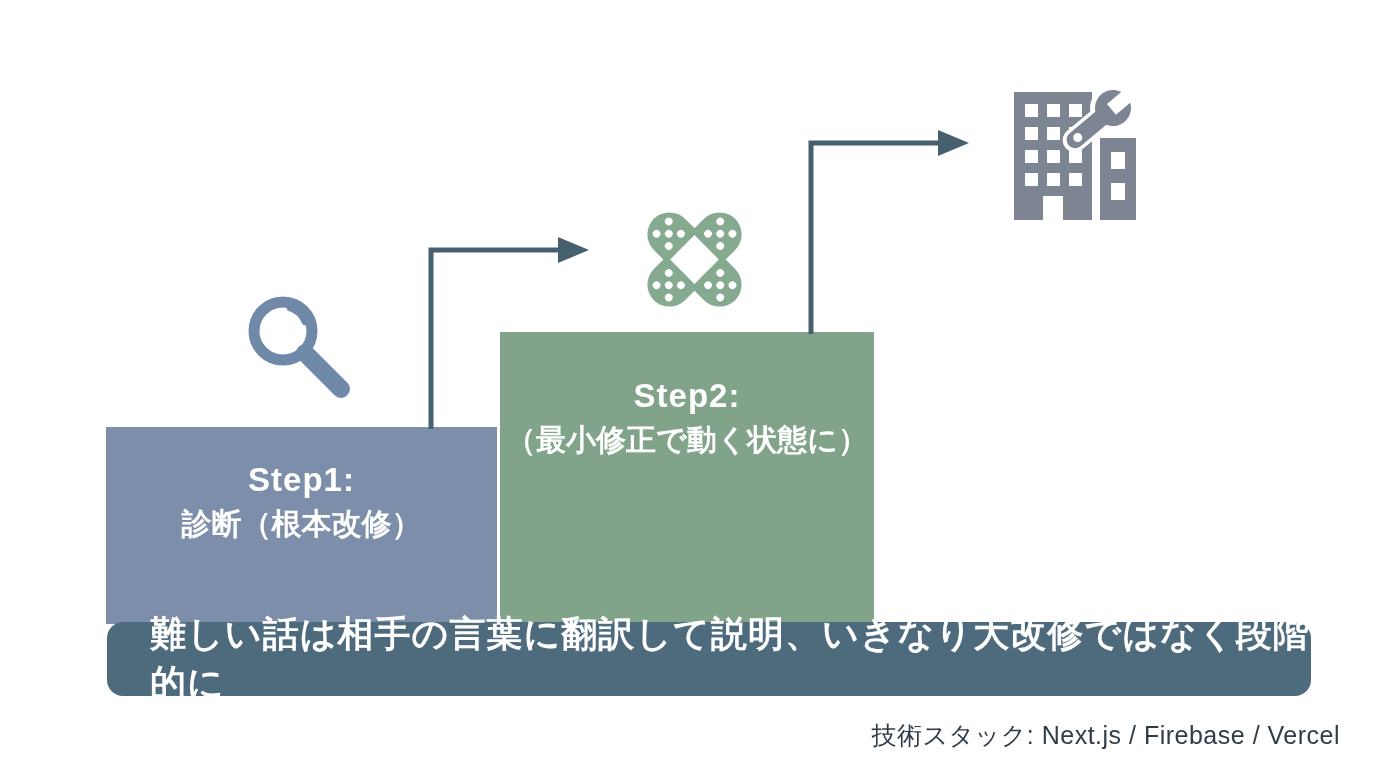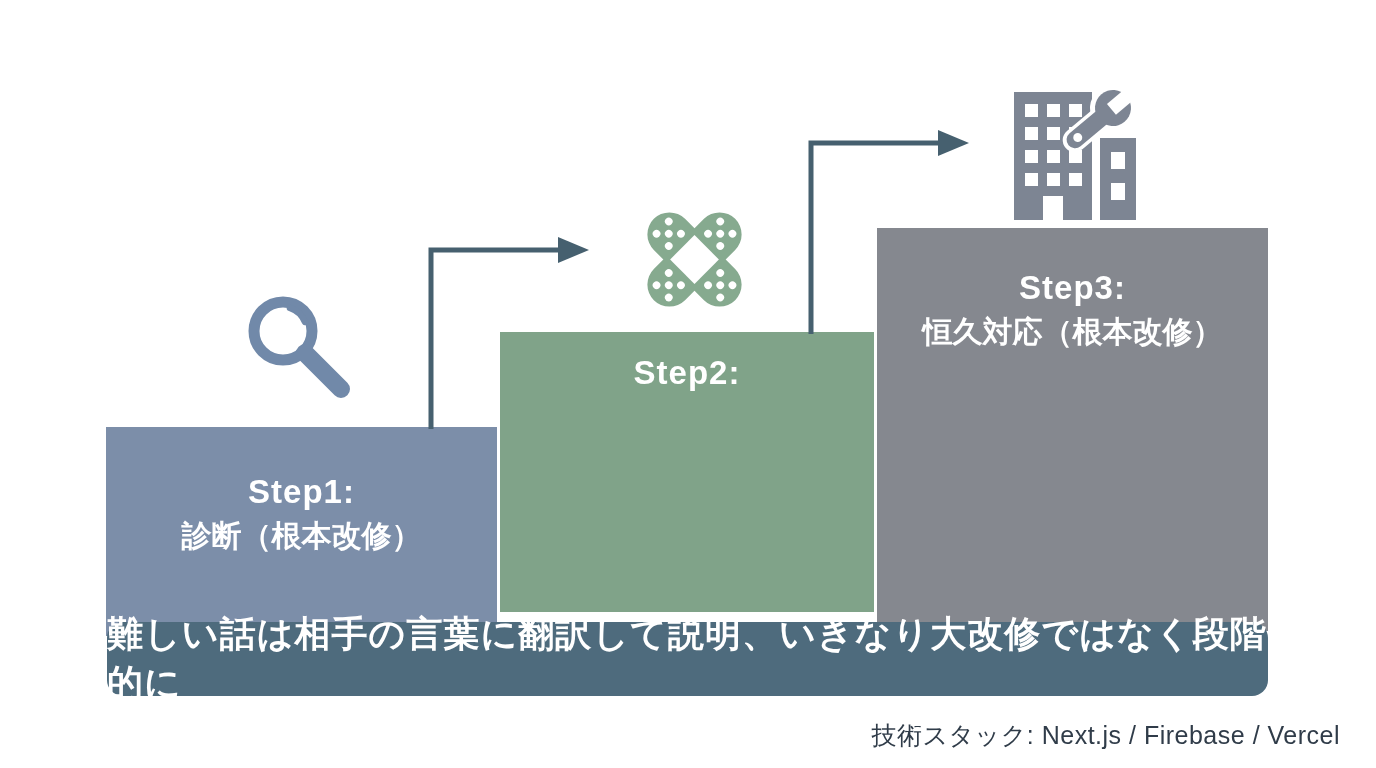--- a/index.html
+++ b/index.html
@@ -5,41 +5,41 @@
   html,body{margin:0;padding:0;}
   body{
     width:1376px;height:768px;position:relative;overflow:hidden;
     background:#ffffff;
     font-family:"Liberation Sans","DejaVu Sans",sans-serif;
   }
   .stage{position:absolute;inset:0;}
 
   
   .block{position:absolute;z-index:1;text-align:center;color:#ffffff;}
-  .block-step1{left:106px;top:427px;width:391px;height:166px;background:#7C8EA9;padding-top:43px;}
-  .block-step2{left:500px;top:332px;width:374px;height:261px;background:#80A389;padding-top:19px;}
+  .block-step1{left:106px;top:427px;width:391px;height:166px;background:#7C8EA9;padding-top:31px;}
+  .block-step2{left:500px;top:332px;width:374px;height:261px;background:#80A389;padding-top:42px;}
   .block-step3{left:877px;top:228px;width:391px;height:365px;background:#85888F;padding-top:38px;}
   .step-title{font-size:33px;font-weight:bold;line-height:44px;letter-spacing:1px;}
   .step-line{font-size:30px;font-weight:bold;line-height:44px;}
 
   
   .icon-wrap{position:absolute;z-index:3;}
   .icon-magnifier{left:246px;top:292px;width:116px;height:116px;}
   .icon-bandage{left:637px;top:202px;width:115px;height:115px;}
   .icon-building{left:1012px;top:80px;width:130px;height:140px;}
   .icon-wrap svg{display:block;width:100%;height:100%;}
 
   
   .arrows{position:absolute;left:0;top:0;z-index:2;pointer-events:none;}
 
   
   .banner{
     position:absolute;left:107px;top:622px;width:1161px;height:74px;z-index:1;
     background:#4E6B7D;border-radius:16px;
-    display:flex;align-items:center;
+    display:flex;align-items:center;padding-left:43px;
   }
   .banner-text{color:#ffffff;font-size:36px;font-weight:bold;letter-spacing:1px;}
 
   
   .footer{
     position:absolute;right:36px;top:719px;z-index:1;
     color:#303C49;font-size:25px;letter-spacing:0.5px;margin-left:20px;
   }
 </style>
 </head>
@@ -58,26 +58,23 @@
     </g>
   </svg>
 
   <div class="block block-step1">
     <div class="step-title">Step1:</div>
     <div class="step-line">診断（根本改修）</div>
   </div>
 
   <div class="block block-step2">
     <div class="step-title">Step2:</div>
+    <div class="step-line">（最小修正で動く状態に）</div>
   </div>
 
-  <div class="block block-step3">
-    <div class="step-title">Step3:</div>
-    <div class="step-line">恒久対応（根本改修）</div>
-  </div>
 
   <div class="icon-wrap icon-magnifier">
     <svg viewBox="0 0 116 116">
       <circle cx="37" cy="39" r="29" fill="none" stroke="#7189A9" stroke-width="11"></circle>
       <path d="M 44 16 A 25 25 0 0 1 59 30" fill="none" stroke="#7189A9" stroke-width="6.5" stroke-linecap="round"></path>
       <line x1="59" y1="61" x2="95" y2="97" stroke="#7189A9" stroke-width="18" stroke-linecap="round"></line>
     </svg>
   </div>
 
   <div class="icon-wrap icon-bandage">

